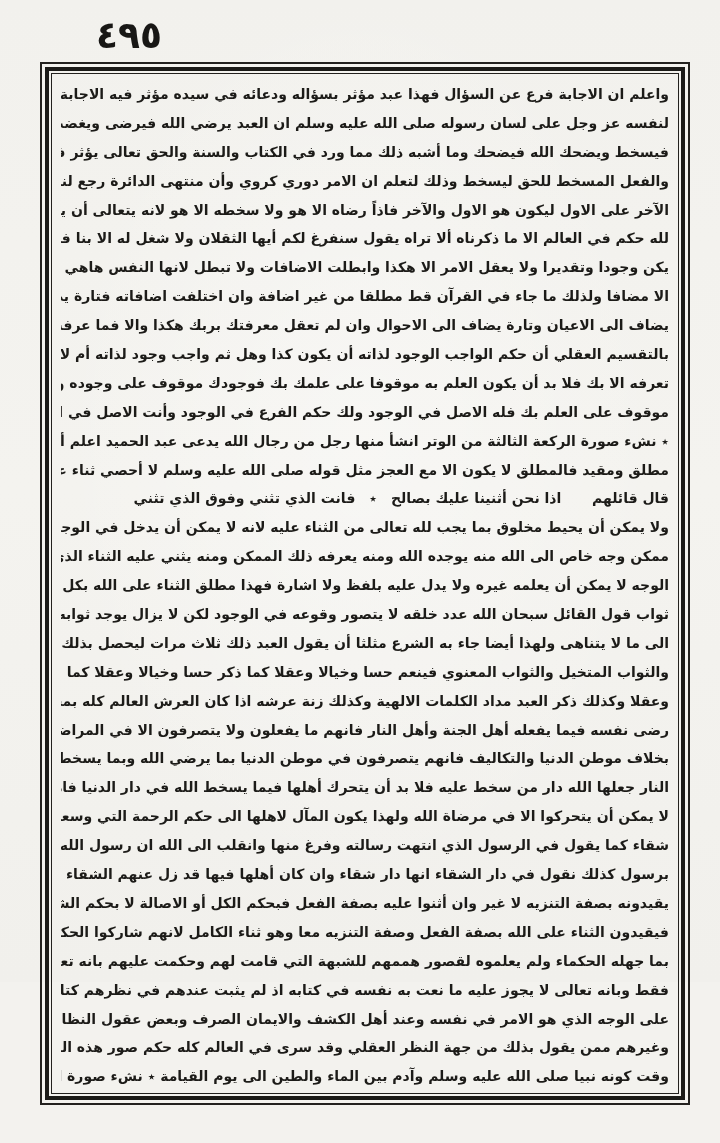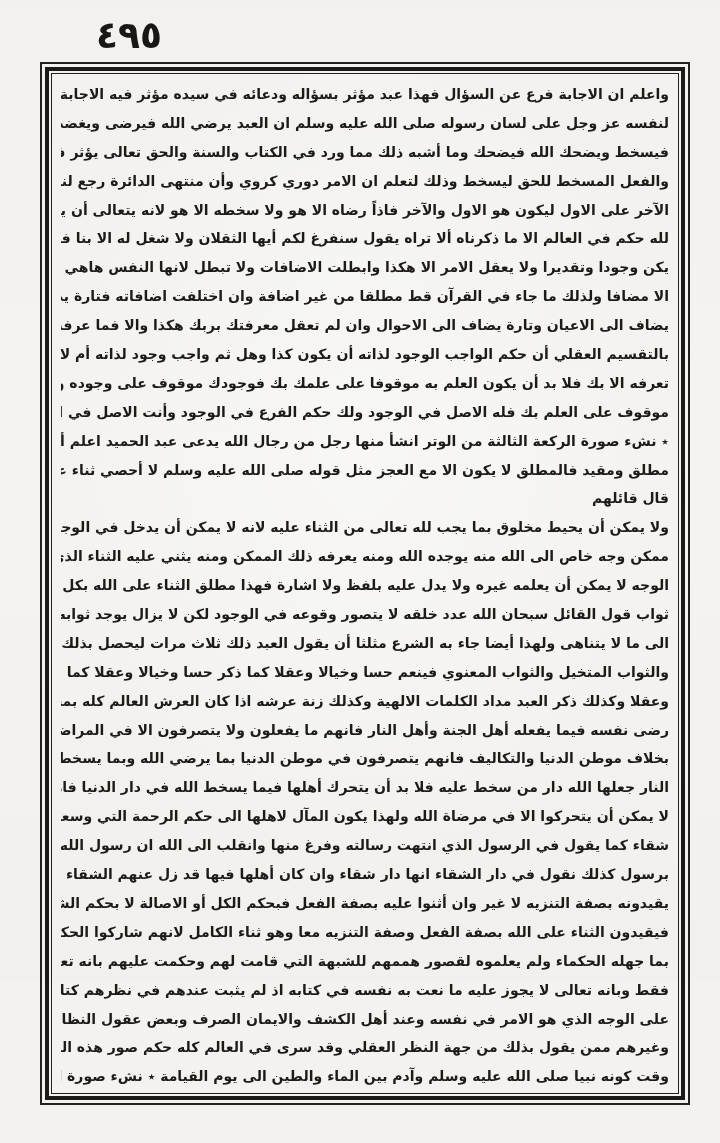--- a/index.html
+++ b/index.html
@@ -100,20 +100,21 @@
             <div class="text-line">يكن وجودا وتقديرا ولا يعقل الامر الا هكذا وابطلت الاضافات ولا تبطل لانها النفس هاهي اضافات فلا يعقل الرب</div>
             <div class="text-line">الا مضافا ولذلك ما جاء في القرآن قط مطلقا من غير اضافة وان اختلفت اضافاته فتارة يضاف الى أسماء الضمائر وتارة</div>
             <div class="text-line">يضاف الى الاعيان وتارة يضاف الى الاحوال وان لم تعقل معرفتك بربك هكذا والا فما عرفت ربك أصلا وانما عرفت</div>
             <div class="text-line">بالتقسيم العقلي أن حكم الواجب الوجود لذاته أن يكون كذا وهل ثم واجب وجود لذاته أم لا فلا تعرفه الا بك ومالم</div>
             <div class="text-line">تعرفه الا بك فلا بد أن يكون العلم به موقوفا على علمك بك فوجودك موقوف على وجوده والعلم بربوبيته عليك</div>
             <div class="text-line">موقوف على العلم بك فله الاصل في الوجود ولك حكم الفرع في الوجود وأنت الاصل في العلم به وله حكم الفرع في العلم</div>
             <div class="text-line">٭ نشء صورة الركعة الثالثة من الوتر انشأ منها رجل من رجال الله يدعى عبد الحميد اعلم أن الثناء على الله على نوعين</div>
             <div class="text-line">مطلق ومقيد فالمطلق لا يكون الا مع العجز مثل قوله صلى الله عليه وسلم لا أحصي ثناء عليك أنت كما أثنيت على نفسك</div>
             <div class="verse-line">
               <span class="verse-intro">قال قائلهم</span>
+              <span class="verse-body"><span>اذا نحن أثنينا عليك بصالح</span><span class="verse-separator">٭</span><span>فانت الذي تثني وفوق الذي تثني</span></span>
               <span class="verse-end-spacer"></span>
             </div>
             <div class="text-line">ولا يمكن أن يحيط مخلوق بما يجب لله تعالى من الثناء عليه لانه لا يمكن أن يدخل في الوجود جميع الممكنات ولكل</div>
             <div class="text-line">ممكن وجه خاص الى الله منه يوجده الله ومنه يعرفه ذلك الممكن ومنه يثني عليه الثناء الذي لا يعرفه الا صاحب ذلك</div>
             <div class="text-line">الوجه لا يمكن أن يعلمه غيره ولا يدل عليه بلفظ ولا اشارة فهذا مطلق الثناء على الله بكل لسان مما كان ويكون ولهذا</div>
             <div class="text-line">ثواب قول القائل سبحان الله عدد خلقه لا يتصور وقوعه في الوجود لكن لا يزال يوجد ثوابه حالا بعد حال على الدوام</div>
             <div class="text-line">الى ما لا يتناهى ولهذا أيضا جاء به الشرع مثلثا أن يقول العبد ذلك ثلاث مرات ليحصل بذلك الثواب المحسوس</div>
             <div class="text-line">والثواب المتخيل والثواب المعنوي فينعم حسا وخيالا وعقلا كما ذكر حسا وخيالا وعقلا كما يعبد حسا وخيالا</div>
             <div class="text-line">وعقلا وكذلك ذكر العبد مداد الكلمات الالهية وكذلك زنة عرشه اذا كان العرش العالم كله بمحدده وكذلك</div>
             <div class="text-line">رضى نفسه فيما يفعله أهل الجنة وأهل النار فانهم ما يفعلون ولا يتصرفون الا في المراضي الالهية لان الموطن يعطيهم ذلك</div>

